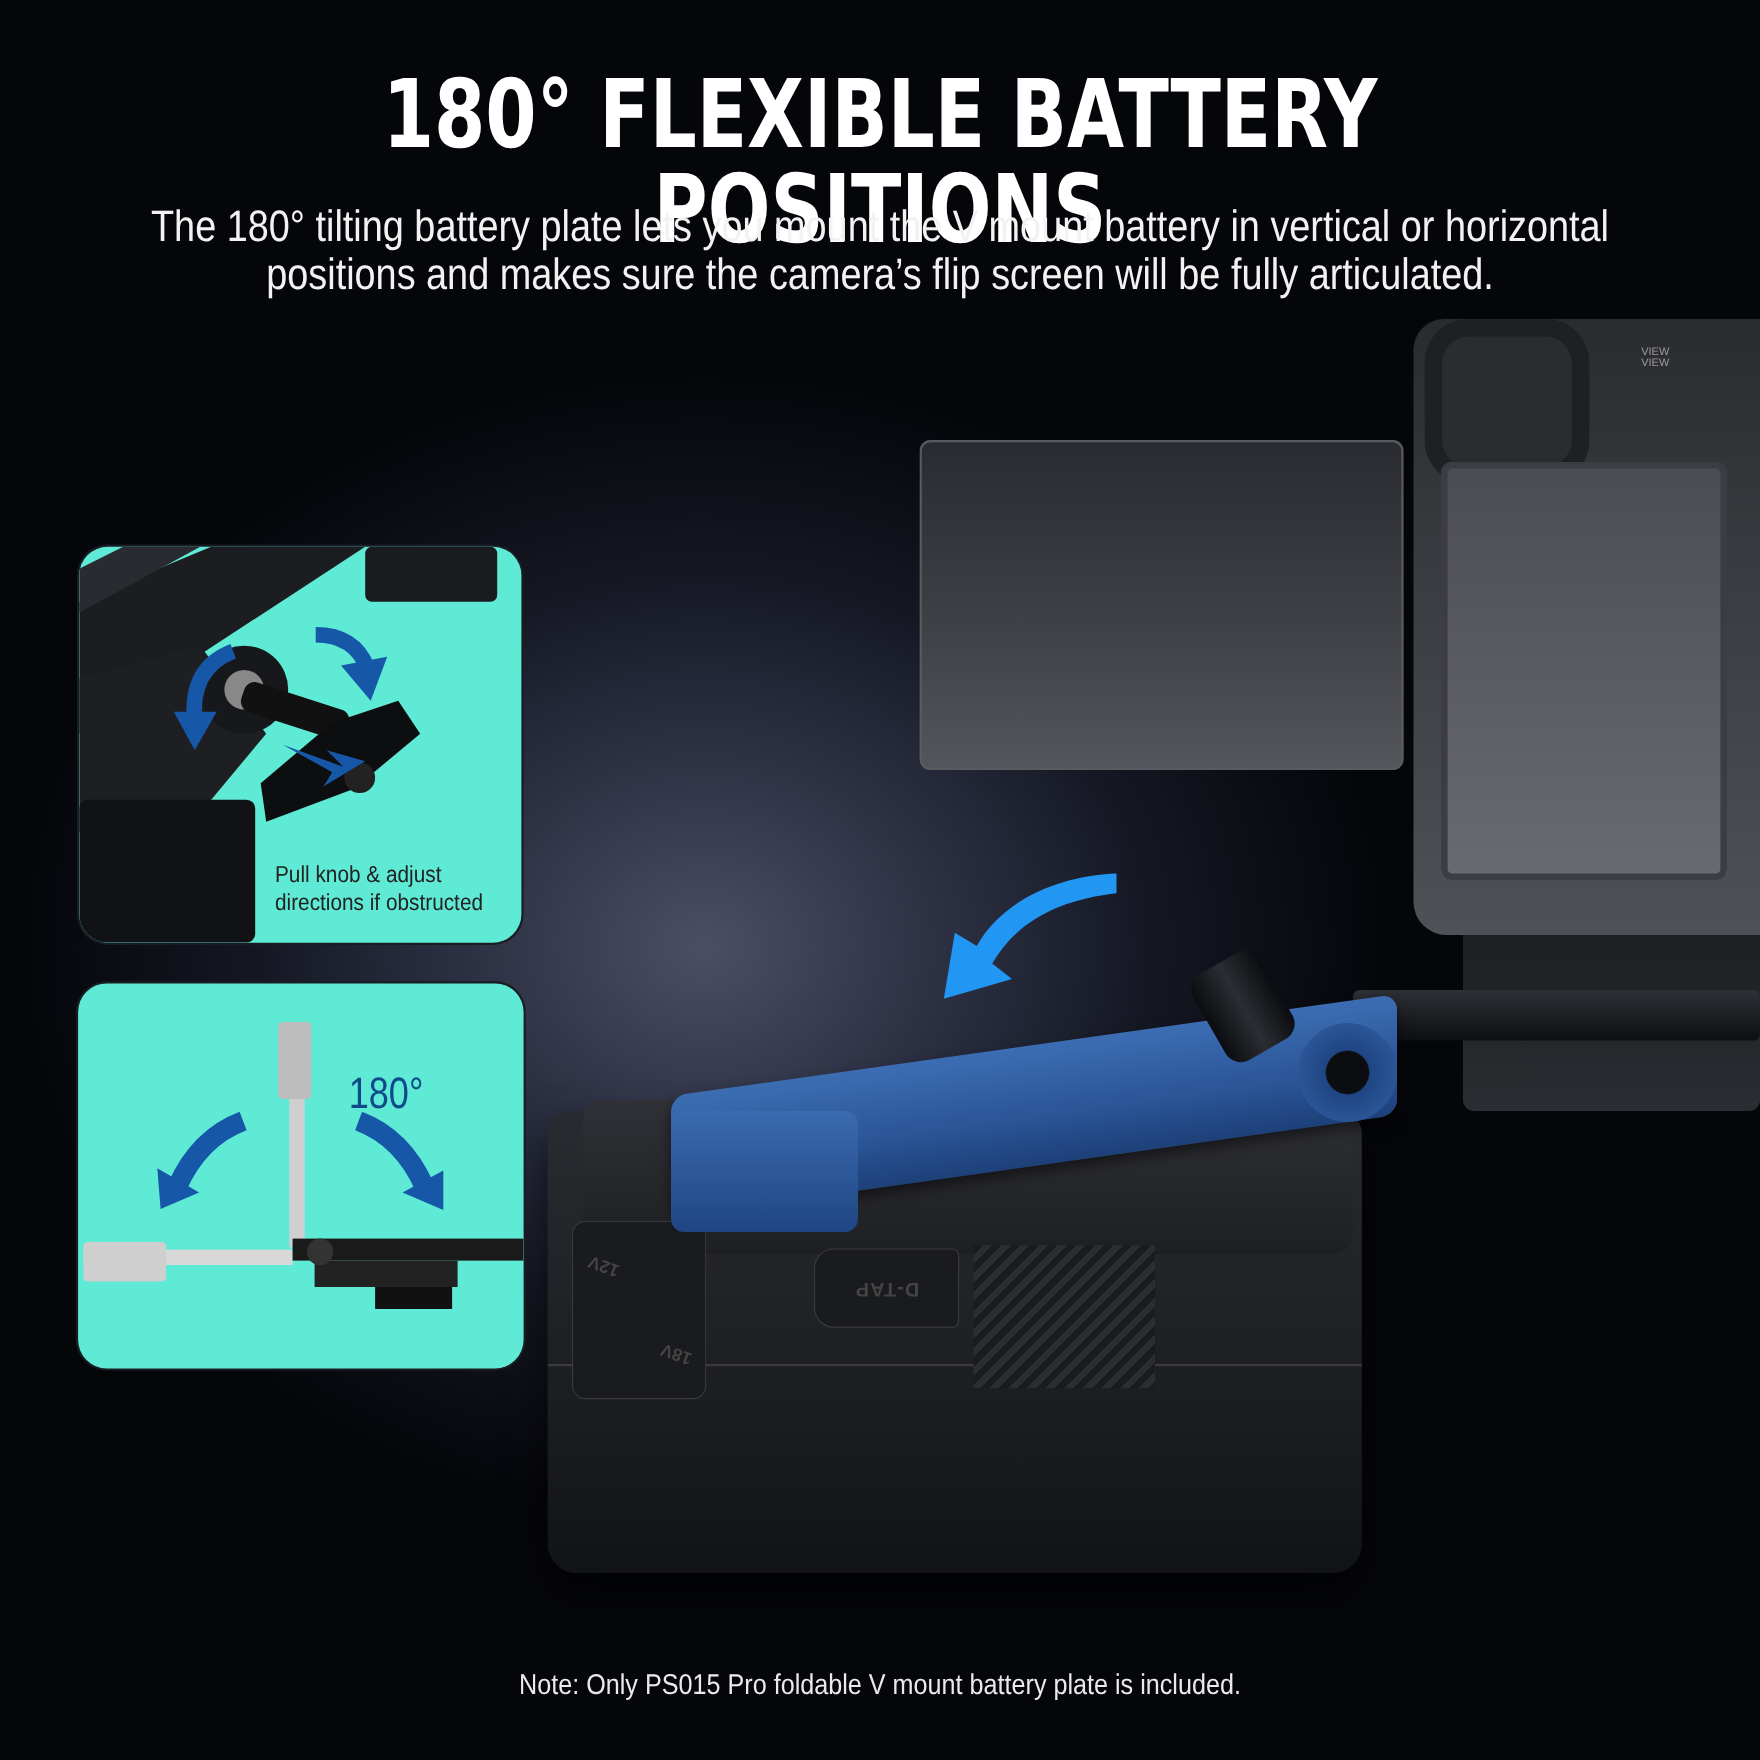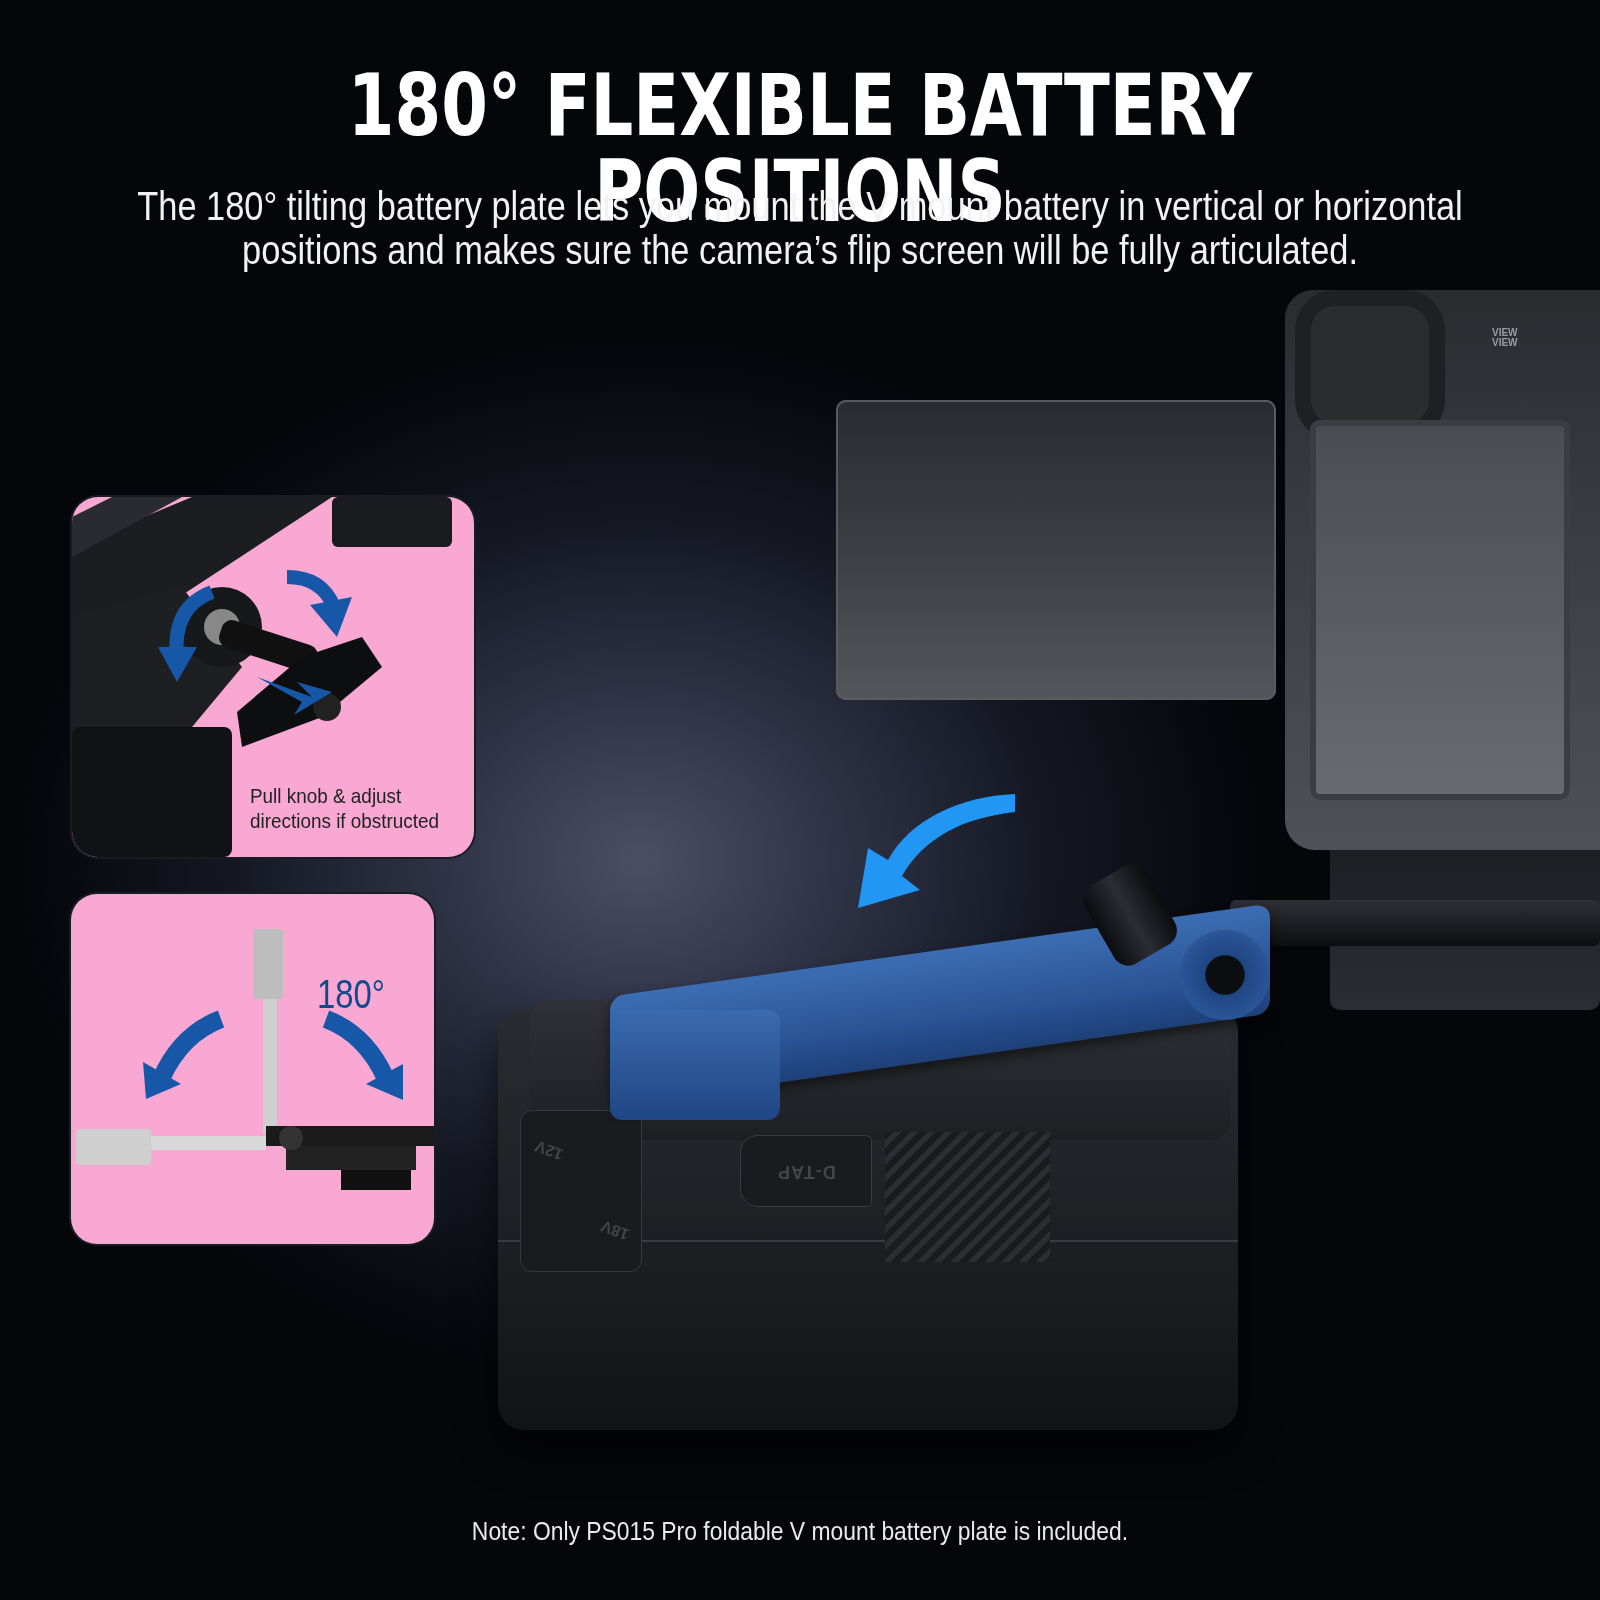--- a/index.html
+++ b/index.html
@@ -19,25 +19,25 @@
     position:absolute; left:0; top:184px; width:1600px; text-align:center;
     font-family:"Liberation Sans", sans-serif; font-size:40px; line-height:44px;
     transform:scaleX(0.86); transform-origin:center; color:#f2f2f2;
   }
   .note {
     position:absolute; left:0; top:1516px; width:1600px; text-align:center;
     font-size:26px; color:#eaeaea; transform:scaleX(0.88); transform-origin:center;
   }
   
   .card {
-    position:absolute; background:#f9a8d4; border-radius:26px; overflow:hidden;
+    position:absolute; background:#5eead4; border-radius:26px; overflow:hidden;
     box-shadow:0 0 0 2px #1a1c24;
   }
   .card1 { left:72px; top:497px; width:402px; height:360px; }
-  .card2 { left:71px; top:894px; width:363px; height:350px; }
+  .card2 { left:71px; top:894px; width:405px; height:350px; }
   .card1-caption {
     position:absolute; left:178px; top:286px; font-size:21px; line-height:25px; color:#222;
     transform:scaleX(0.9); transform-origin:left;
   }
   .deg-label {
     position:absolute; left:246px; top:78px; font-size:40px; color:#0f4a8a;
     transform:scaleX(0.82); transform-origin:left;
   }
   
   .flip-screen {
@@ -55,22 +55,22 @@
   .camera-screen {
     position:absolute; left:1310px; top:420px; width:260px; height:380px;
     background:linear-gradient(180deg,#4b4c51,#6a6b70); border-radius:10px;
     box-shadow: inset 0 0 0 6px #3c3d42;
   }
   .eyecup {
     position:absolute; left:1295px; top:290px; width:150px; height:150px;
     border-radius:40px; background:#2b2c30; box-shadow: inset 0 0 0 16px #1f2024;
   }
   .view-mode {
-    position:absolute; left:1492px; top:328px; font-size:10px; line-height:10px; color:#9a9ba0;
-    text-align:center; font-weight:bold;
+    position:absolute; left:1492px; top:316px; font-size:10px; line-height:10px; color:#9a9ba0;
+    text-align:center; font-weight:normal;
   }
   .rail {
     position:absolute; left:1230px; top:900px; width:370px; height:46px;
     background:linear-gradient(180deg,#2f3036,#0d0e11); border-radius:6px;
   }
   .cam-base {
     position:absolute; left:1330px; top:830px; width:270px; height:180px;
     background:linear-gradient(180deg,#1c1d21,#2c2d32); border-radius:10px;
   }
   

